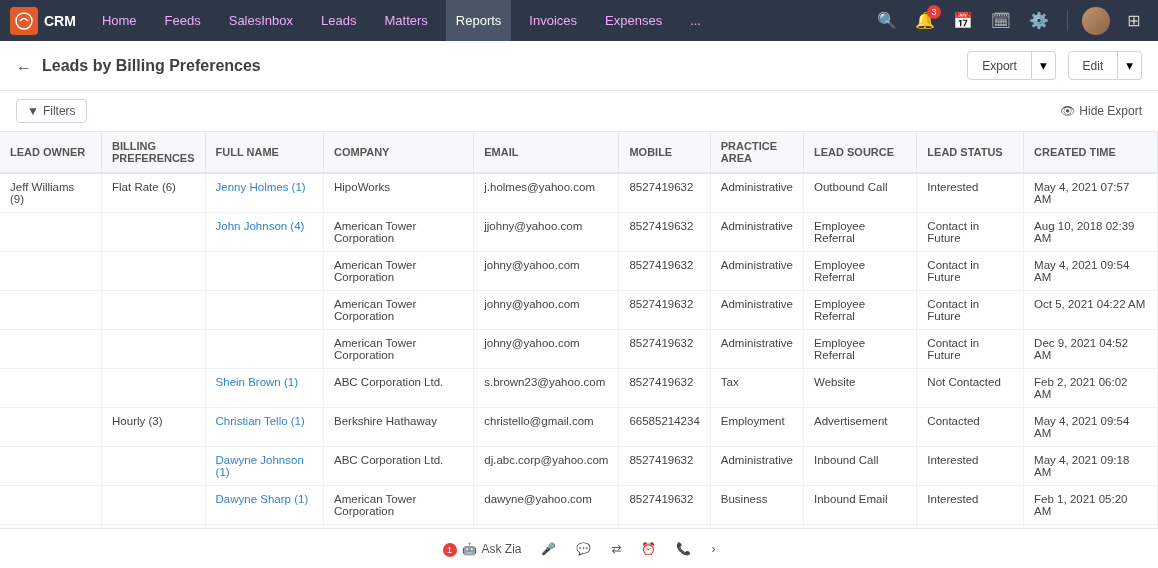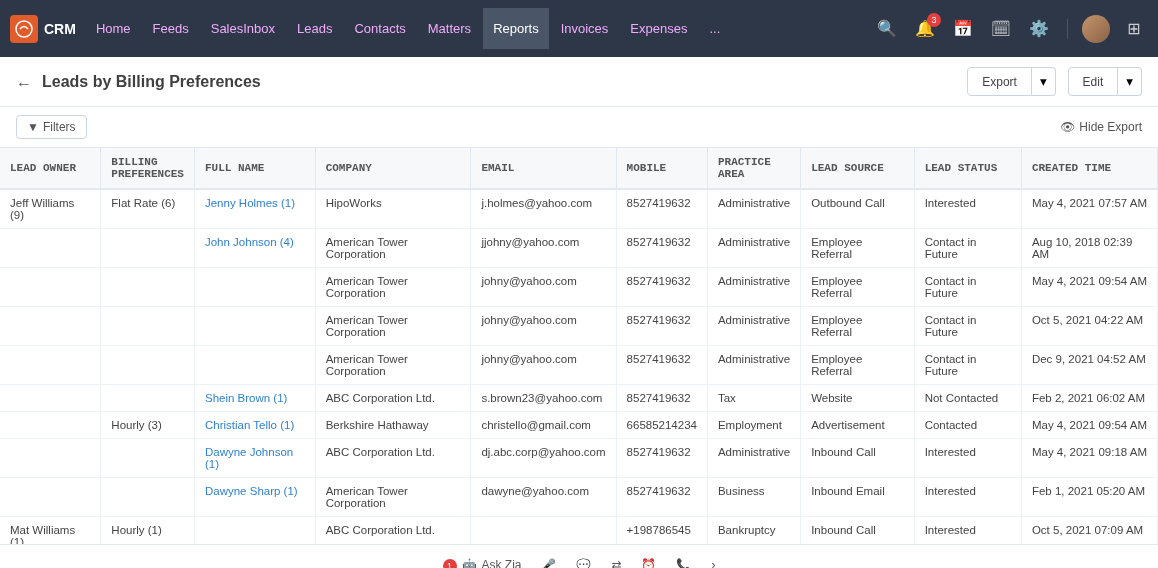--- a/index.html
+++ b/index.html
@@ -4,23 +4,23 @@
   <style>
     * { box-sizing: border-box; margin: 0; padding: 0; }
     body { font-family: Arial, sans-serif; font-size: 12px; background: #f5f5f5; color: #333; }
 
     
     .top-nav {
       background: #2d3748;
       color: #fff;
       display: flex;
       align-items: center;
-      height: 57px;
+      height: 41px;
       padding: 0 10px;
-      gap: 2px;
+      gap: 8px;
     }
     .nav-logo {
       display: flex;
       align-items: center;
       gap: 6px;
       margin-right: 8px;
     }
     .nav-logo-icon {
       width: 28px;
       height: 28px;
@@ -192,21 +192,20 @@
       flex: 1;
     }
     table {
       width: 100%;
       border-collapse: collapse;
       font-size: 11.5px;
     }
     thead tr {
       background: #f7f8fa;
       border-bottom: 2px solid #e2e8f0;
-      font-family: Liberation Mono, monospace;
     }
     th {
       padding: 8px 10px;
       text-align: left;
       font-weight: 600;
       color: #555;
       font-size: 11px;
       text-transform: uppercase;
       border-right: 1px solid #e2e8f0;
       white-space: nowrap;
@@ -286,21 +285,20 @@
         <path d="M5 9 Q9 4 13 9" stroke="white" stroke-width="1.5" fill="none"></path>
       </svg>
     </div>
     <span class="nav-logo-text">CRM</span>
   </div>
 
   <div class="nav-item">Home</div>
   <div class="nav-item">Feeds</div>
   <div class="nav-item">SalesInbox</div>
   <div class="nav-item">Leads</div>
-  <div class="nav-item">Contacts</div>
   <div class="nav-item">Matters</div>
   <div class="nav-item active">Reports</div>
   <div class="nav-item">Invoices</div>
   <div class="nav-item">Expenses</div>
   <div class="nav-item">...</div>
 
   <div class="nav-spacer"></div>
   <div class="nav-icons">
     <div class="nav-icon-btn">🔍</div>
     <div class="nav-icon-btn" style="position:relative;">

